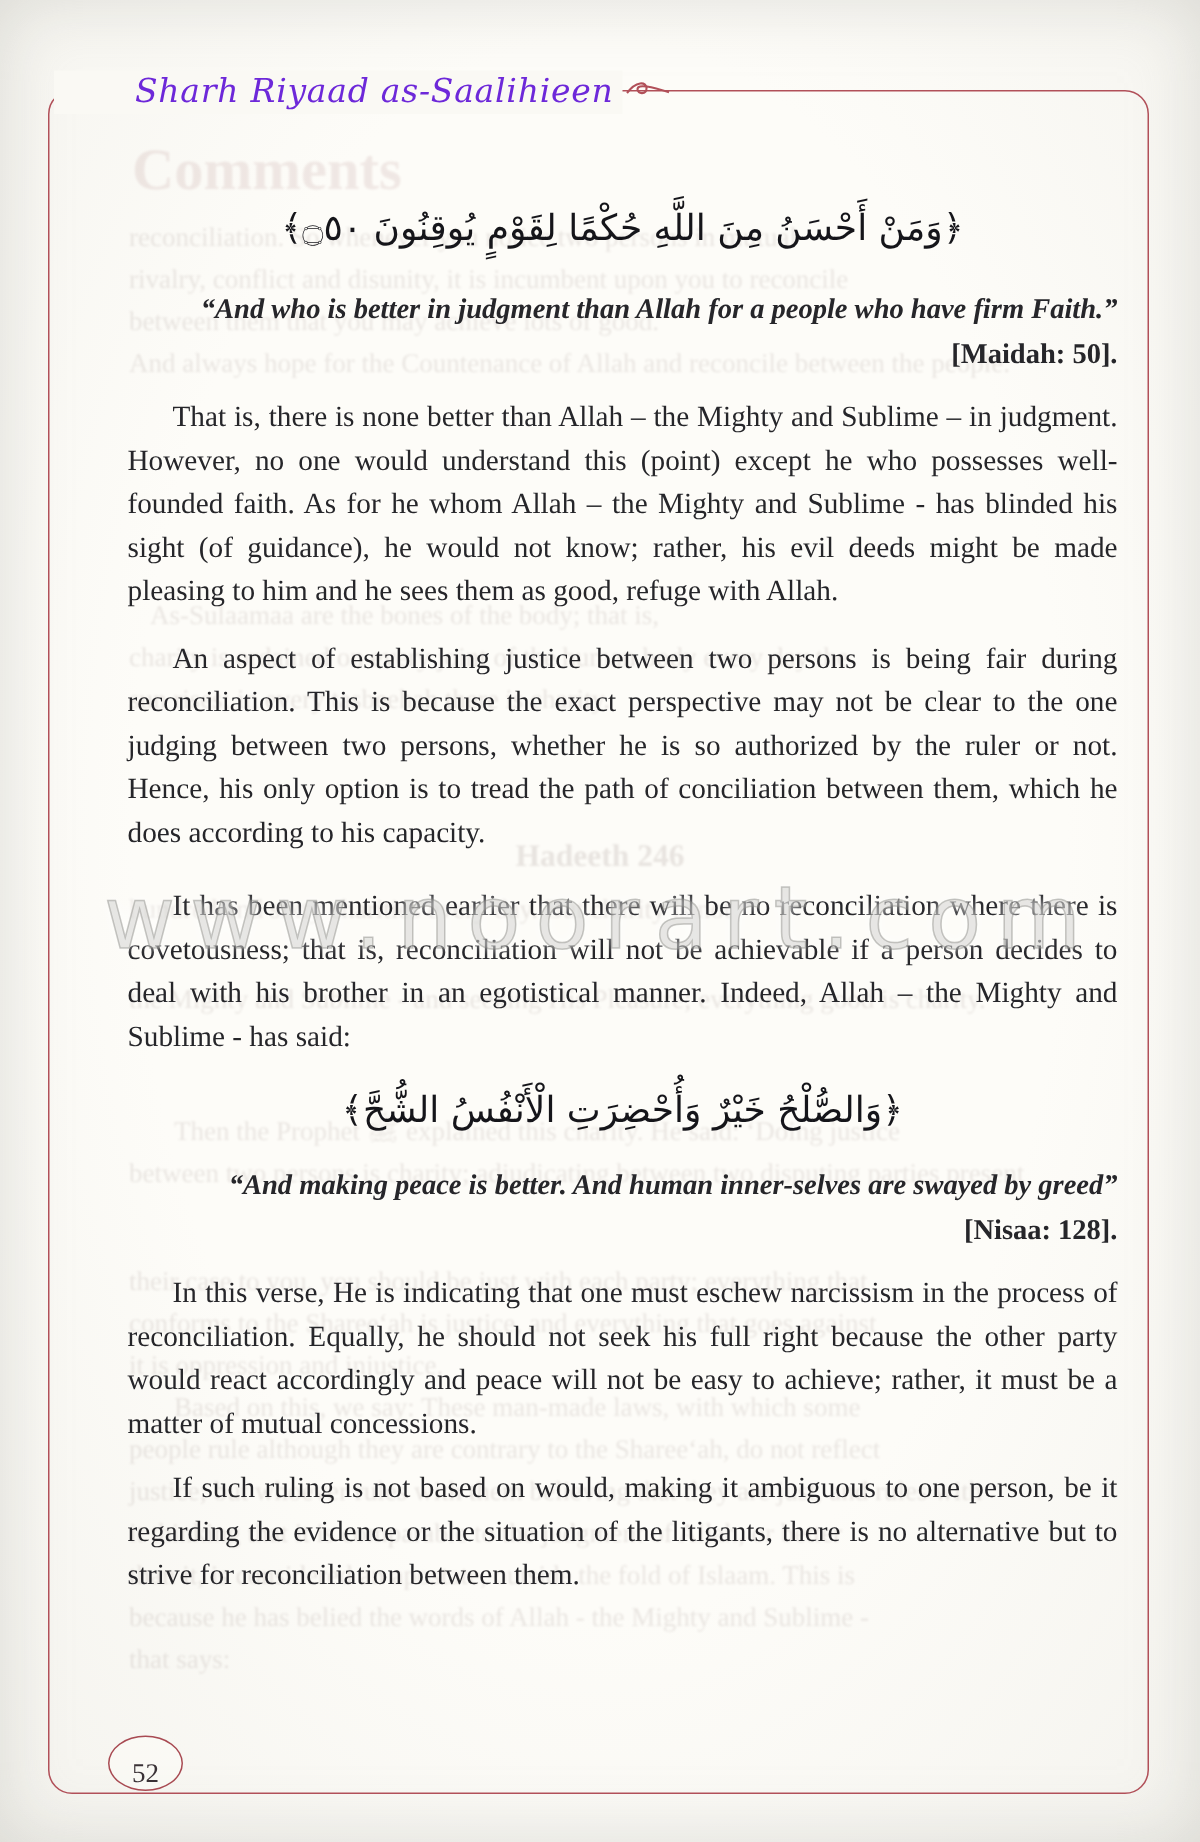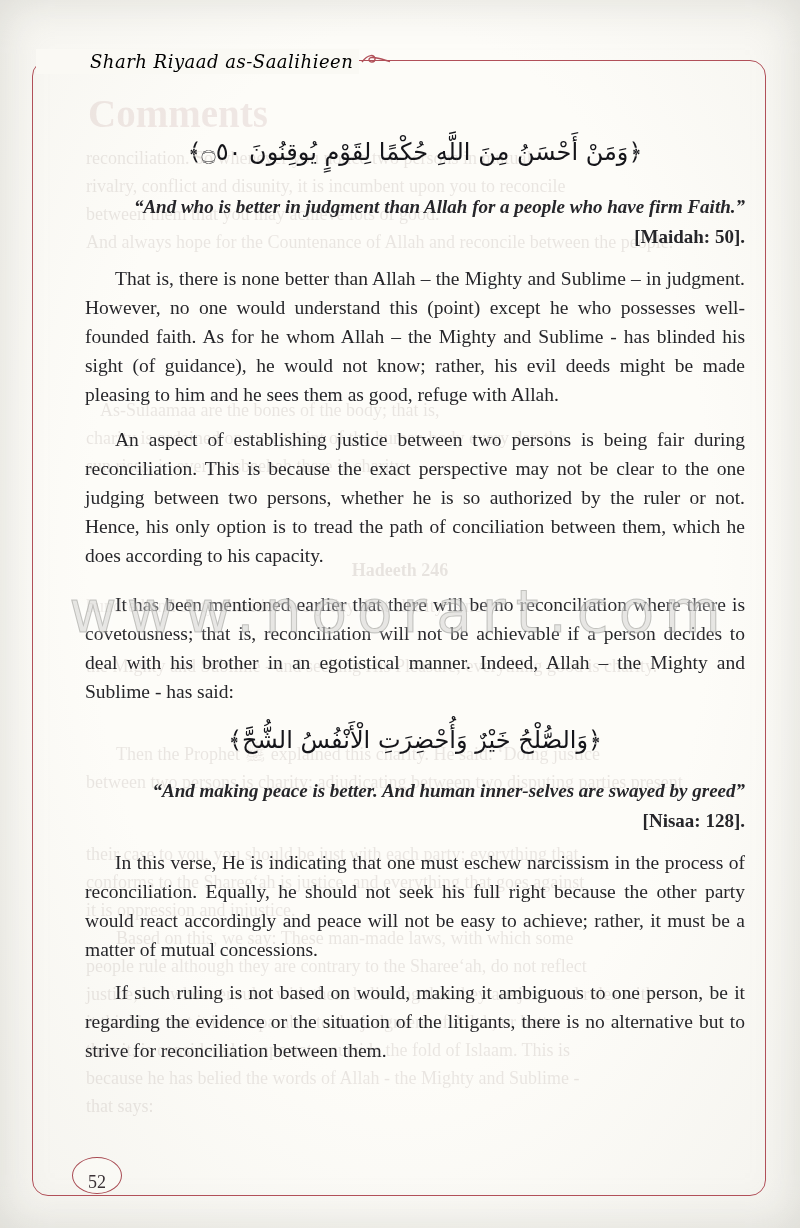--- a/index.html
+++ b/index.html
@@ -17,21 +17,21 @@
   
   .bleed-layer { position:absolute; inset:0; z-index:1; pointer-events:none; }
   .bleed {
     position:absolute;
     font-size:18px; line-height:28px;
     color:#6b5550; opacity:.13;
     filter:blur(0.6px);
     white-space:nowrap;
   }
   .bleed-big { font-size:39px; font-weight:bold; color:#8a4a4a; opacity:.11; }
-  .bleed-head { left:0 !important; width:100%; text-align:center; font-weight:bold; font-size:18px; opacity:.14; }
+  .bleed-head { left:0 !important; width:100%; text-align:center; font-weight:bold; font-size:21px; opacity:.14; }
 
   
   .frame {
     position:absolute; z-index:4;
     left:32px; top:60px; right:34px; bottom:32px;
     border:1.5px solid #b15059;
     border-radius:16px;
     pointer-events:none;
   }
 
@@ -39,23 +39,23 @@
   .header {
     position:absolute; z-index:5;
     left:36px; top:44px; right:44px; height:34px;
     display:flex; align-items:center;
   }
   .header-title {
     background:#faf9f4;
     padding:2px 6px 2px 54px;
     font-family:"DejaVu Serif",serif;
     font-style:italic;
-    font-size:18px;
+    font-size:22px;
     letter-spacing:0.5px;
-    color:#000000;
+    color:#6d28d9;
     white-space:nowrap;
   }
   .flourish { margin-left:2px; flex:0 0 auto; }
 
   
   .content {
     position:absolute; z-index:2;
     left:85px; top:96px; width:660px;
   }
   .arabic {

